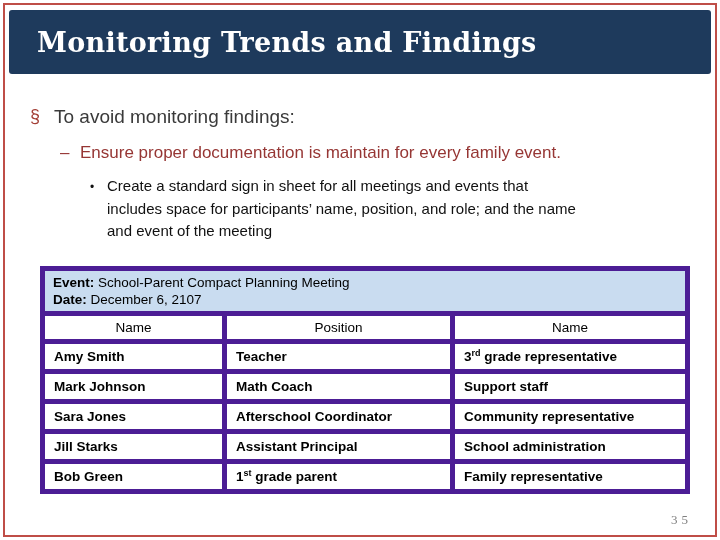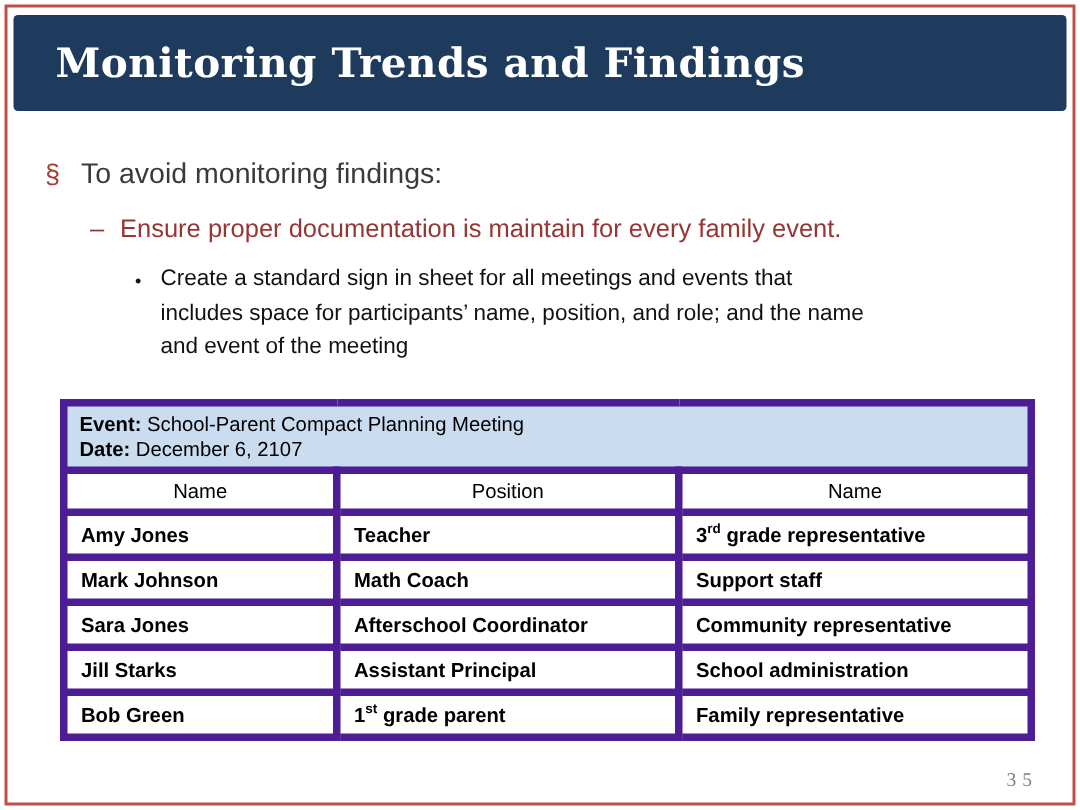--- a/index.html
+++ b/index.html
@@ -92,21 +92,21 @@
         </td>
       </tr>
       <tr>
           <th>Name</th>
           <th>Position</th>
           <th>Name</th>
         </tr>
     </thead>
     <tbody>
         <tr>
-          <td>Amy Jones</td>
+          <td>Amy Smith</td>
           <td>Teacher</td>
           <td>3<sup>rd</sup> grade representative</td>
         </tr>
         <tr>
           <td>Mark Johnson</td>
           <td>Math Coach</td>
           <td>Support staff</td>
         </tr>
         <tr>
           <td>Sara Jones</td>

